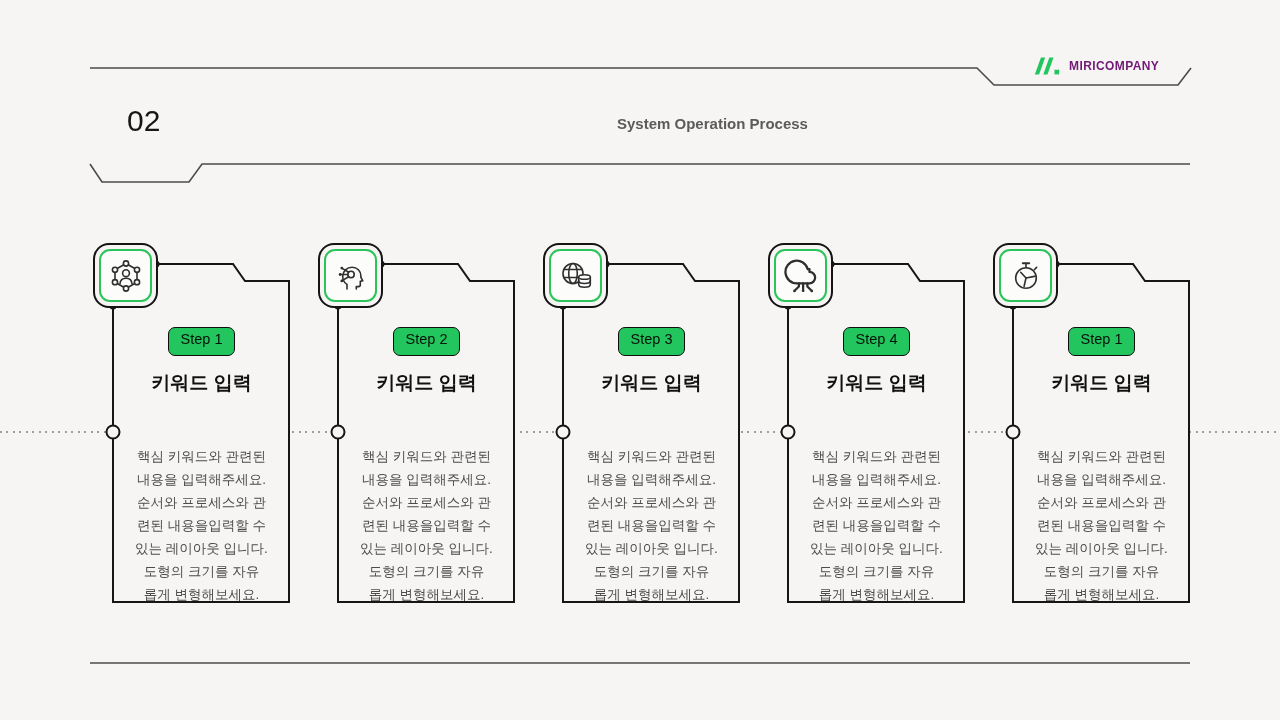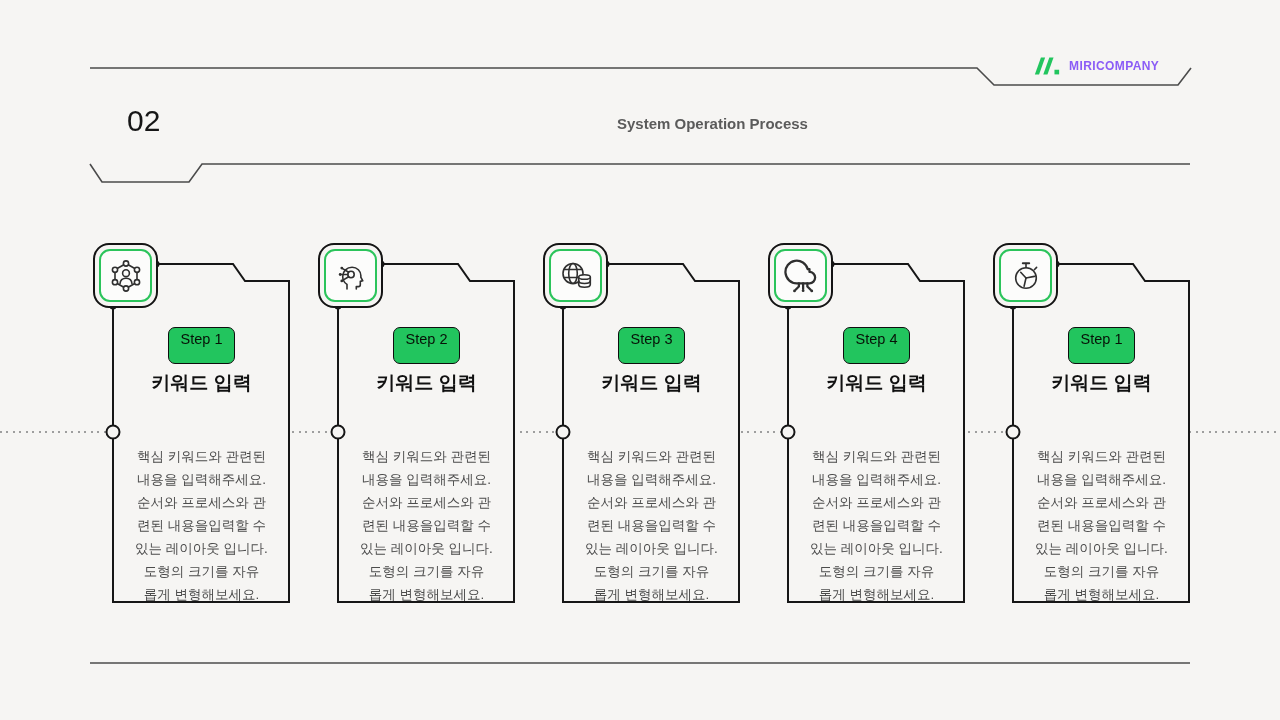--- a/index.html
+++ b/index.html
@@ -2,21 +2,21 @@
 <html><head>
 <meta charset="utf-8">
 <style>
   html,body{margin:0;padding:0;background:#f6f5f3;}
   .slide{position:relative;width:1280px;height:720px;overflow:hidden;
          background:#f6f5f3;font-family:"Liberation Sans",sans-serif;}
   svg{display:block;}
   .decor{position:absolute;left:0;top:0;z-index:0;}
   .decor path{fill:none;stroke:#4b4b4b;stroke-width:1.6;}
   .logo{position:absolute;left:1033px;top:56px;display:flex;align-items:center;gap:8px;z-index:2;}
-  .logo-text{font-size:12px;font-weight:700;letter-spacing:.4px;color:#8b5cf6;}
+  .logo-text{font-size:12px;font-weight:700;letter-spacing:.4px;color:#701a75;}
   .sec-num{position:absolute;left:127px;top:104px;font-size:30px;font-weight:500;color:#161616;}
   .title{position:absolute;left:236px;top:99px;margin:0;font-size:31px;font-weight:700;
          letter-spacing:-.5px;color:#111;}
   .subtitle{position:absolute;left:617px;top:115px;font-size:15px;color:#5b5b5b;font-weight:bold;}
   .dotted{position:absolute;left:0;top:431px;width:1280px;height:2px;z-index:0;
           background:repeating-linear-gradient(90deg,#9e9e9e 0 2px,transparent 2px 6.5px);}
   .card{position:absolute;top:243px;width:198px;height:360px;z-index:1;}
   .outline{position:absolute;left:0;top:0;}
   .outline .cfill{fill:#f6f5f3;}
   .outline .cstroke{fill:none;stroke:#161616;stroke-width:2;}
@@ -24,21 +24,21 @@
   .outline .cnode{fill:#f6f5f3;stroke:#161616;stroke-width:2;}
   .icon-box{position:absolute;left:0;top:0;width:61px;height:61px;border:2px solid #141414;
             border-radius:16px;background:#f6f5f3;}
   .icon-inner{position:absolute;left:4px;top:4px;width:49px;height:49px;border:2px solid #2bc45b;
               border-radius:11px;background:#fcfcfb;display:flex;align-items:center;justify-content:center;}
   .glyph{fill:none;stroke:#2f2f2f;stroke-width:1.6;stroke-linecap:round;stroke-linejoin:round;}
   .glyph .fdot{fill:#2f2f2f;stroke:none;}
   .glyph .wfill{fill:#fcfcfb;}
   .badge-row{position:absolute;left:20px;top:84px;width:177px;text-align:center;}
   .badge{display:inline-block;background:#22c55e;border:1.6px solid #0e0e0e;border-radius:7px;
-         padding:3px 12px 16px;font-size:14.5px;font-weight:500;color:#071207;}
+         padding:3px 12px 8px;font-size:14.5px;font-weight:500;color:#071207;}
   .card-title{position:absolute;left:20px;top:127px;width:177px;text-align:center;
               font-size:19px;font-weight:700;color:#111;}
   .card-body{position:absolute;left:22px;top:164px;width:173px;text-align:center;
              font-size:13.5px;line-height:23px;color:#4c4c4c;white-space:pre-line;margin-top:38px;}
 </style>
 </head>
 <body>
 
 <div class="slide">
 

